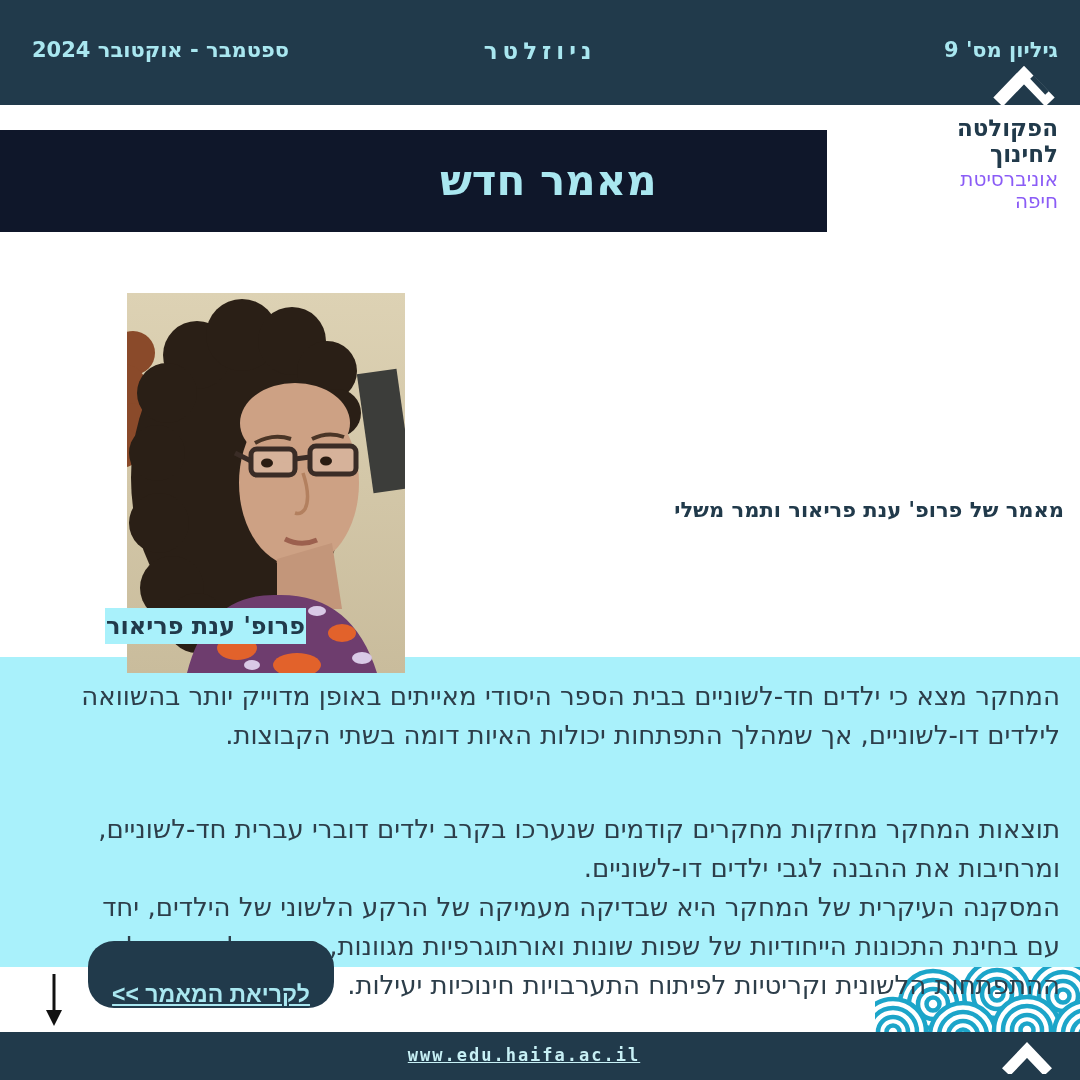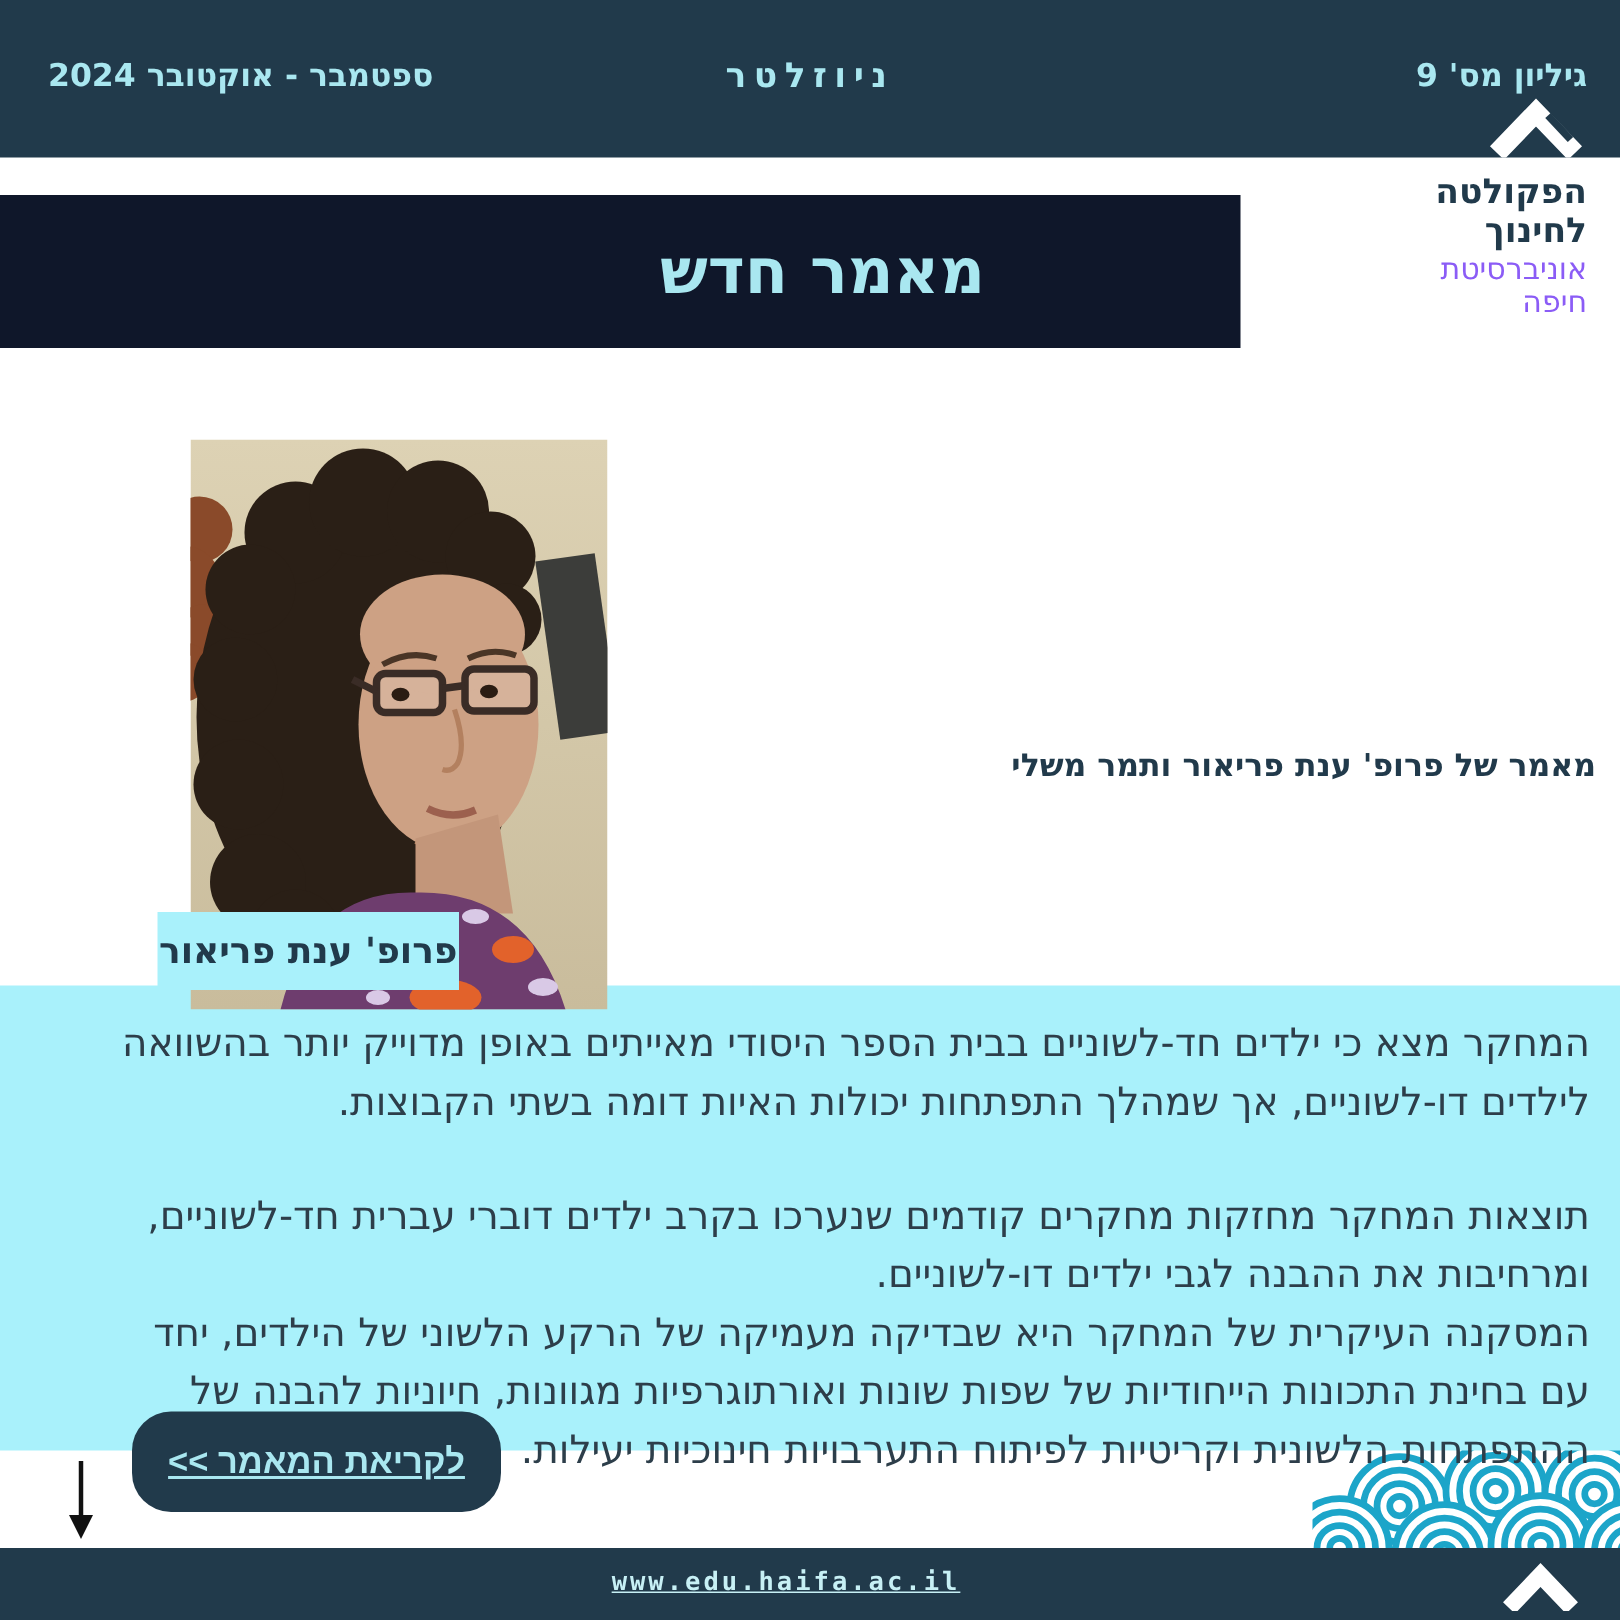--- a/index.html
+++ b/index.html
@@ -41,47 +41,47 @@
   }
   .section-title {
     position:absolute; top:26px; left:440px;
     color:#a9e7f0; font-size:42px; font-weight:bold; white-space:nowrap;
   }
 
   
   .photo { position:absolute; top:293px; left:127px; width:278px; height:380px; z-index:2; }
   .photo svg { display:block; }
   .photo-caption {
-    position:absolute; top:608px; left:105px; width:201px; height:52px; z-index:3;
+    position:absolute; top:608px; left:105px; width:201px; height:36px; z-index:3;
     background:#a9f1fb; color:#213a4b; font-size:24px; font-weight:bold;
     display:flex; align-items:center; justify-content:center; direction:rtl;
   }
 
   
   .article-intro {
     position:absolute; top:492px; right:16px; width:660px; z-index:2;
     direction:rtl; text-align:right; color:#2d3e4a;
     font-size:21px; line-height:37px;
   }
   .article-intro .heading { font-weight:bold; color:#213a4b; }
 
   
   .cyan-block {
     position:absolute; top:657px; left:0; width:1080px; height:310px; z-index:1;
     background:#a9f1fb; padding:20px 20px 0 65px;
     direction:rtl; text-align:right; color:#2d3e4a;
     font-size:26px; line-height:39px;
   }
-  .cyan-block p.gap-after { margin-bottom:37px; }
+  .cyan-block p.gap-after { margin-bottom:55px; }
 
   
   .read-button {
     position:absolute; top:941px; left:88px; width:246px; height:67px; z-index:4;
     background:#213a4b; border-radius:26px; border:none; cursor:pointer;
-    display:flex; align-items:center; justify-content:center; direction:rtl;
+    display:flex; align-items:flex-end; justify-content:center; direction:rtl;
   }
   .read-button span {
     color:#a9e7f0; font-size:23px; font-weight:bold; text-decoration:underline;
   }
 
   .down-arrow { position:absolute; top:972px; left:42px; width:24px; height:56px; z-index:4; }
 
   
   .waves { position:absolute; bottom:48px; right:0; width:205px; height:66px; overflow:hidden; z-index:0; }
 

